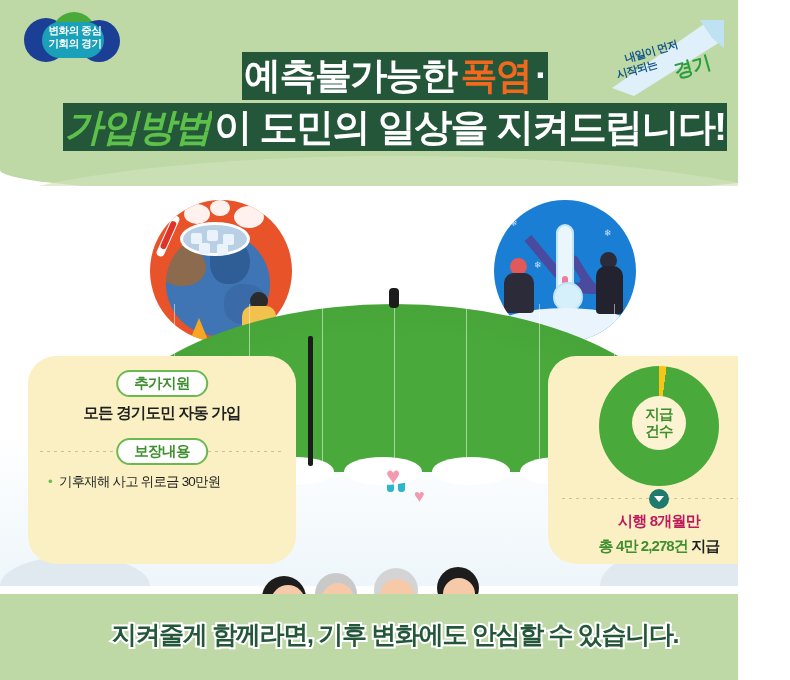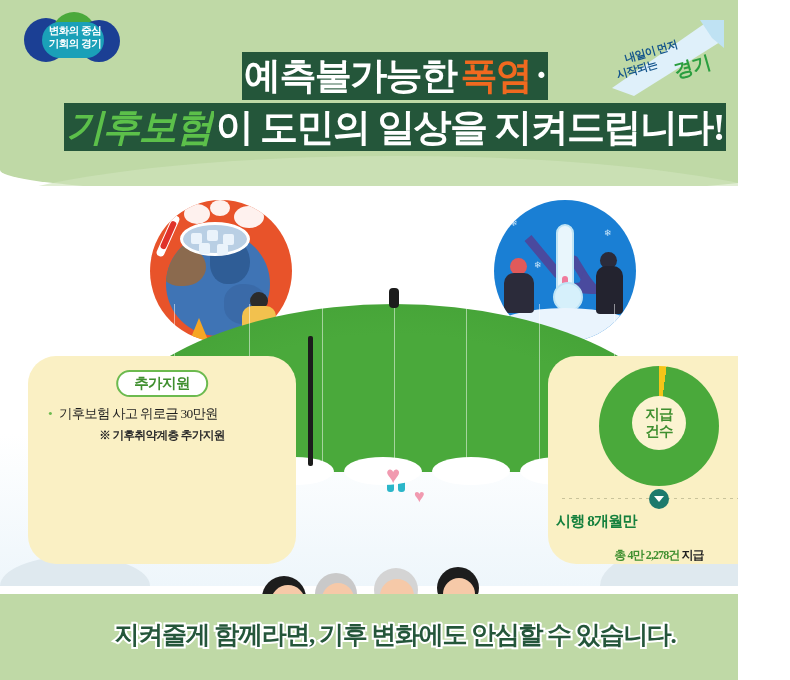--- a/index.html
+++ b/index.html
@@ -3,21 +3,21 @@
 <meta charset="utf-8">
 <title>경기도 기후보험 인포그래픽</title>
 <style>
   * { margin:0; padding:0; box-sizing:border-box; }
   html,body { width:790px; height:680px; overflow:hidden; }
   body {
     font-family:"Liberation Sans","DejaVu Sans",sans-serif;
     background:#ffffff;
     position:relative;
   }
-  #poster { position:relative; width:738px; height:680px; overflow:hidden; background:#fff;font-family:Liberation Serif, serif; }
+  #poster { position:relative; width:738px; height:680px; overflow:hidden; background:#fff; }
 
   
   .header-bg {
     position:absolute; left:0; top:0; width:790px; height:196px;
     background:#bfd9a6;
     border-bottom-left-radius:50% 26px;
     border-bottom-right-radius:50% 26px;
   }
   .header-bg:after{
     content:""; position:absolute; left:-5%; top:156px; width:110%; height:70px;
@@ -153,23 +153,23 @@
   .donut-cap .c2 { font-size:16px; font-weight:bold; color:#ffffff; letter-spacing:-.9px; }
   .asof { text-align:center; font-size:11px; color:#4a4a3a; letter-spacing:-.5px; margin-top:2px; }
   .sep { position:relative; height:20px; margin-top:2px; }
   .sep .dots{ position:absolute; top:10px; left:6px; right:6px; height:1px;
               background:repeating-linear-gradient(90deg,#c9c39a 0 3px,transparent 3px 7px); }
   .sep .tri { position:absolute; left:50%; top:1px; transform:translateX(-50%);
               width:20px; height:20px; background:#1d7a6c; border-radius:50%; }
   .sep .tri:after{ content:""; position:absolute; left:5px; top:7px; width:0;height:0;
               border-left:5px solid transparent; border-right:5px solid transparent;
               border-top:6px solid #fff; }
-  .stat-sub { text-align:left; font-size:15px; font-weight:bold; color:#15803d;
+  .stat-sub { text-align:center; font-size:15px; font-weight:bold; color:#be185d;
               letter-spacing:-.8px; margin-top:4px; }
-  .stat-main { text-align:center; font-size:12px; font-weight:bold; letter-spacing:-.9px; margin-top:16px; }
+  .stat-main { text-align:center; font-size:15px; font-weight:bold; letter-spacing:-.9px; margin-top:6px; }
   .stat-main .g { color:#3f8f2f; }
   .stat-main .k { color:#1f1f1f; }
 
   
   .footer { position:absolute; left:0; bottom:0; width:790px; height:86px; background:#bfd9a6; }
   .footer .msg {
     position:absolute; left:0; right:0; top:24px; text-align:center;
     font-size:25px; font-weight:bold; color:#24563a; letter-spacing:-1.3px;
     -webkit-text-stroke:4px #ffffff; paint-order:stroke fill;
   }
@@ -215,21 +215,21 @@
     <div class="s-line s3">경기</div>
   </div>
 
   <div class="title-wrap">
     <div class="title-line l1">
       <span class="seg">예측불가능한 </span>
         <span class="seg hot">폭염</span>
         <span class="seg">·</span>
     </div>
     <div class="title-line l2">
-      <span class="seg key">기후보험</span>
+      <span class="seg key">가입방법</span>
         <span class="seg">이 도민의 일상을 지켜드립니다!</span>
     </div>
   </div>
 
   <div class="scene">
 
     <div class="circle-ill circle-hot">
       <div class="thermo-hot"></div>
       <div class="steam" style="left:34px;top:4px;width:26px;height:20px;"></div>
       <div class="steam" style="left:60px;top:0px;width:20px;height:16px;"></div>
@@ -365,25 +365,29 @@
 
     <div class="mountain" style="left:600px;width:190px;height:46px;border-radius:60% 40% 0 0 / 100% 100% 0 0;"></div>
     <div class="mountain" style="left:0px;width:150px;height:30px;border-radius:50% 50% 0 0 / 100% 100% 0 0;"></div>
 
   </div>
 
   <div class="card card-left">
     <div class="pill-row">
       <span class="pill">추가지원</span>
     </div>
-
+    <div class="card-lead">모든 경기도민 자동 가입</div>
+
+    <div class="pill-row">
+      <div class="dots"></div>
+      <span class="pill">보장내용</span>
+    </div>
     <ul class="bullets">
-      <li>기후보험 사고 위로금 30만원</li>
+      <li>기후재해 사고 위로금 30만원</li>
     </ul>
-    <div class="note">※ 기후취약계층 추가지원</div>
   </div>
 
   <div class="card card-right">
     <div class="donut-wrap">
       <div class="donut"></div>
       <div class="donut-hole">
         <span>지급</span>
         <span>건수</span>
       </div>
     </div>

